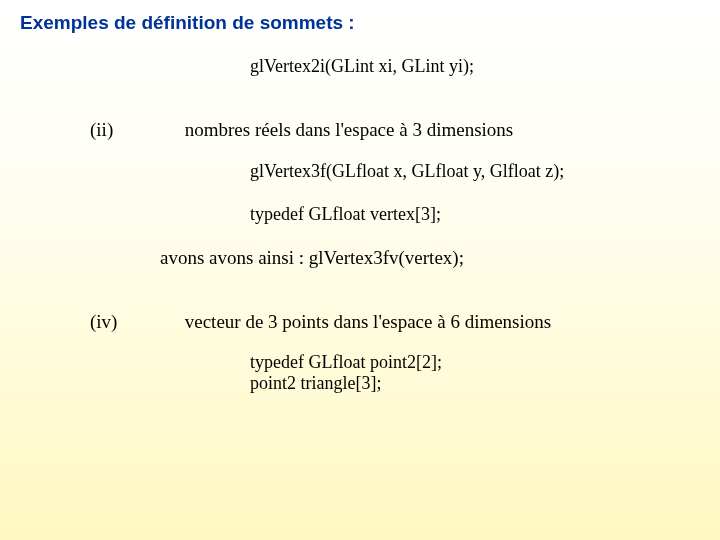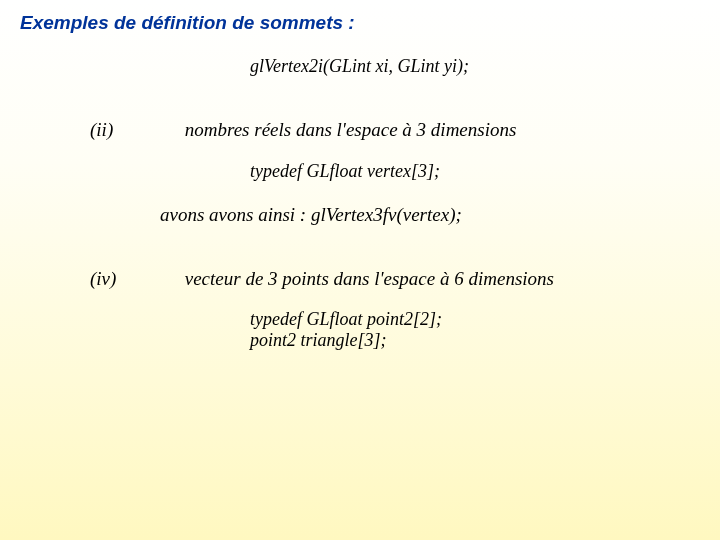--- a/index.html
+++ b/index.html
@@ -9,21 +9,20 @@
     height: 540px;
     font-family: "Times New Roman", Times, serif;
     background: linear-gradient(to bottom, #ffffff 0%, #fffef5 30%, #fffbd8 70%, #fff8c0 100%);
     color: #000;
   }
   .slide {
     box-sizing: border-box;
     width: 720px;
     height: 540px;
     padding: 12px 20px 20px 20px;
-    font-style: italic;
   }
   .title {
     font-family: Verdana, Arial, sans-serif;
     font-weight: bold;
     color: #003399;
     font-size: 19px;
     margin-bottom: 22px;
   }
   .row {
     font-size: 19px;
@@ -60,20 +59,21 @@
 <div class="slide">
 
   <div class="title">Exemples de définition de sommets :</div>
 
   <div class="code-line">glVertex2i(GLint xi, GLint yi);</div>
 
   <div class="row">
     <span class="label-col">(ii)</span>
     <span class="desc">nombres réels dans l'espace à 3 dimensions</span>
   </div>
+  <div class="code-line">glVertex3f(GLfloat x, GLfloat y, Glfloat z);</div>
 
   <div class="code-line">typedef GLfloat vertex[3];</div>
   <div class="note-line">avons avons ainsi : glVertex3fv(vertex);</div>
 
   <div class="row">
     <span class="label-col">(iv)</span>
     <span class="desc">vecteur de 3 points dans l'espace à 6 dimensions</span>
   </div>
   <div class="code-line" style="white-space:pre-line;">typedef GLfloat point2[2];
 point2 triangle[3];</div>

